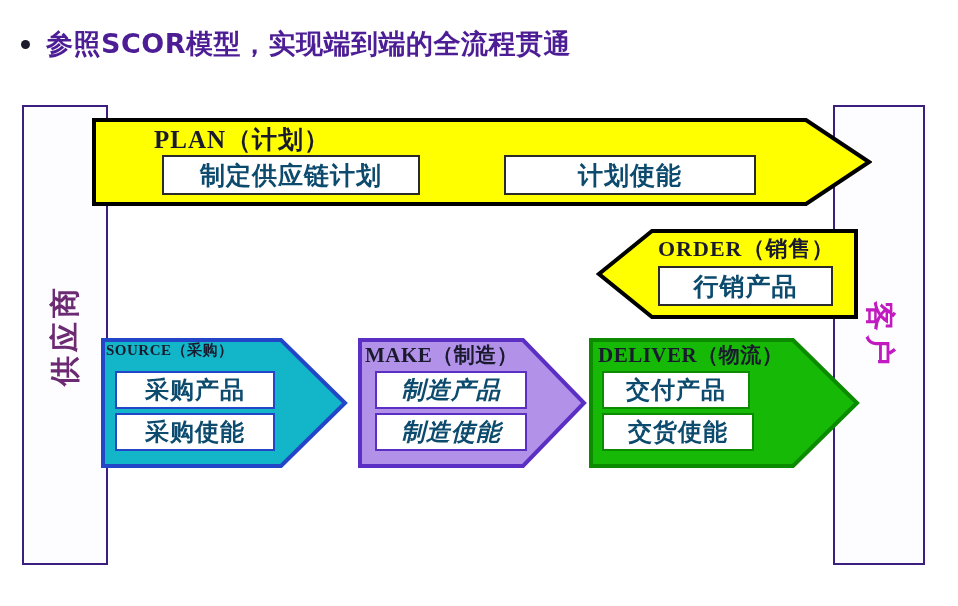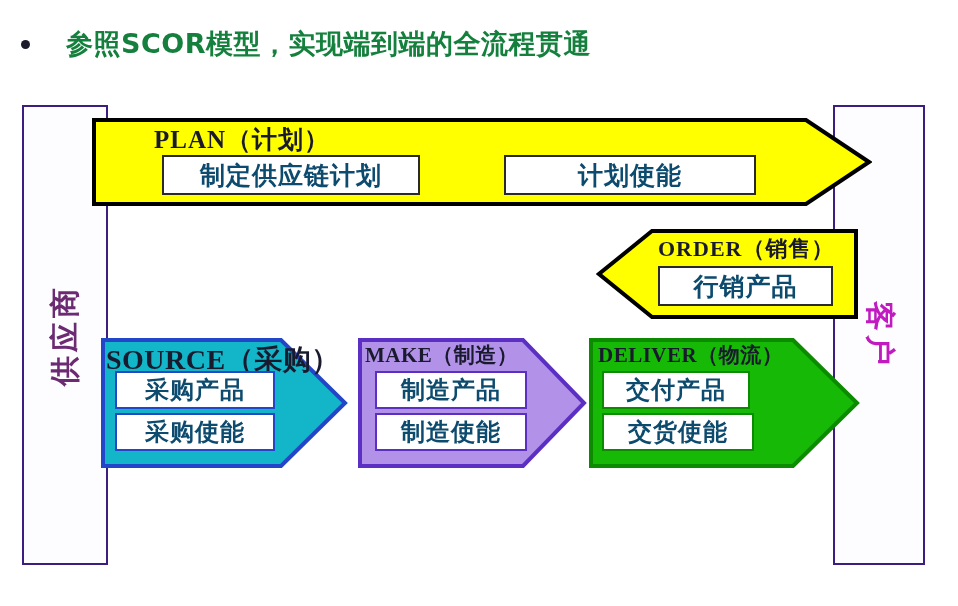--- a/index.html
+++ b/index.html
@@ -30,25 +30,24 @@
     width: 9px;
     height: 9px;
     border-radius: 50%;
     background: #1b1b2b;
     flex: 0 0 auto;
     margin-left: 7px;
   }
   #title-text {
     font-size: 27px;
     font-weight: 700;
-    color: #15803d;
+    color: #4c1d95;
     letter-spacing: 0.5px;
     white-space: nowrap;
     font-family: "DejaVu Sans", "Liberation Sans", sans-serif;
-    margin-left: 20px;
   }
 
   
   #diagram {
     position: absolute;
     left: 0;
     top: 0;
     width: 958px;
     height: 606px;
   }
@@ -147,32 +146,32 @@
   
   #order-arrow { left: 596px; top: 228px; width: 262px; height: 92px; }
   #order-title { left: 62px; top: 6px; font-size: 22px; letter-spacing: 1px; }
   #order-box-1 {
     left: 62px; top: 38px; width: 175px; height: 40px;
     border: 2.5px solid #2a2a2a; font-size: 25px; letter-spacing: 1px;
   }
 
   
   #source-arrow { left: 100px; top: 337px; width: 248px; height: 132px; }
-  #source-title { left: 6px; top: 4px; font-size: 28px; letter-spacing: 0.5px; }
+  #source-title { left: 6px; top: 4px; font-size: 15px; letter-spacing: 0.5px; }
   .src-box {
     border: 2.5px solid #2346c8; font-size: 24px; letter-spacing: 1px;
   }
   #source-box-1 { left: 15px; top: 34px; width: 160px; height: 38px; }
   #source-box-2 { left: 15px; top: 76px; width: 160px; height: 38px; }
 
   
   #make-arrow { left: 357px; top: 337px; width: 230px; height: 132px; }
   #make-title { left: 8px; top: 4px; font-size: 21px; letter-spacing: 0.5px; }
   .mk-box {
-    border: 2.5px solid #5b2ec4; font-size: 24px; letter-spacing: 1px;
+    border: 2.5px solid #5b2ec4; font-size: 24px; letter-spacing: 1px; font-style: italic;
   }
   #make-box-1 { left: 18px; top: 34px; width: 152px; height: 38px; }
   #make-box-2 { left: 18px; top: 76px; width: 152px; height: 38px; }
 
   
   #deliver-arrow { left: 588px; top: 337px; width: 272px; height: 132px; }
   #deliver-title { left: 10px; top: 4px; font-size: 21px; letter-spacing: 0.5px; }
   .dl-box {
     border: 2.5px solid #0c8a00; font-size: 24px; letter-spacing: 1px;
   }

